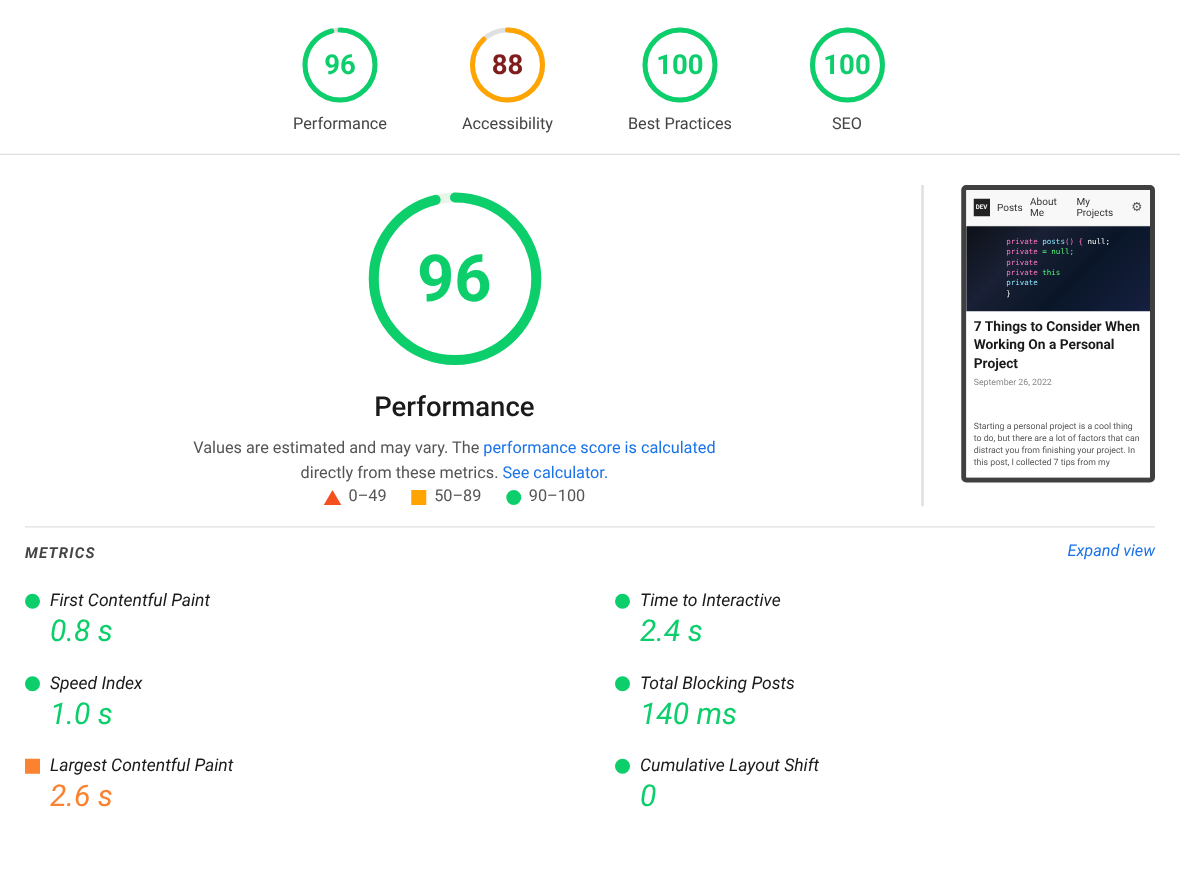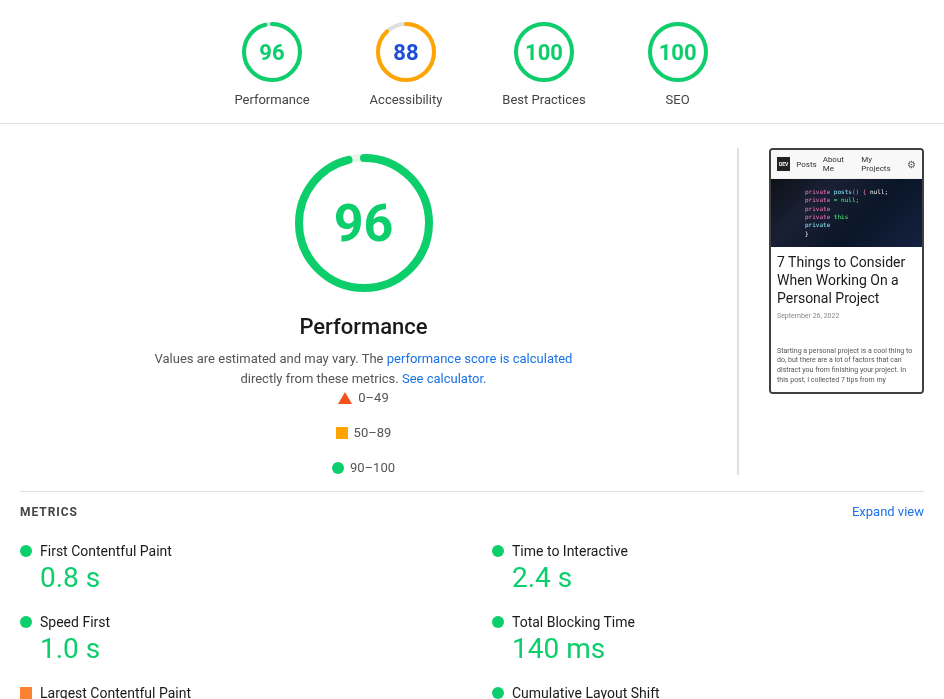--- a/index.html
+++ b/index.html
@@ -112,21 +112,20 @@
       color: #1a73e8;
       text-decoration: none;
     }
 
     .legend {
       display: flex;
       gap: 20px;
       align-items: center;
       font-size: 13px;
       color: #555;
-      flex-direction: column;
     }
     .legend-item {
       display: flex;
       align-items: center;
       gap: 6px;
     }
     .legend-dot {
       width: 12px;
       height: 12px;
       border-radius: 50%;
@@ -142,21 +141,21 @@
       width: 12px;
       height: 12px;
     }
 
     
     .right-panel {
       width: 155px;
       flex-shrink: 0;
     }
     .preview-card {
-      border: 2px solid #404040;
+      border: 4px solid #404040;
       border-radius: 4px;
       overflow: hidden;
       font-size: 10px;
     }
     .preview-nav {
       display: flex;
       align-items: center;
       gap: 6px;
       padding: 5px 6px;
       background: #f8f8f8;
@@ -198,22 +197,22 @@
       font-family: monospace;
       line-height: 1.4;
       padding: 4px;
       text-align: left;
     }
     .preview-content {
       padding: 6px;
       background: #fff;
     }
     .preview-post-title {
-      font-size: 14px;
-      font-weight: 400;
+      font-size: 11px;
+      font-weight: 700;
       color: #1a1a1a;
       line-height: 1.3;
       margin-bottom: 4px;
     }
     .preview-date {
       font-size: 7px;
       color: #888;
       margin-bottom: 4px;
     }
     .preview-body {
@@ -227,20 +226,21 @@
     .divider {
       width: 2px;
       background: #e0e0e0;
       margin: 0 10px;
       align-self: stretch;
     }
 
     
     .metrics-section {
       padding: 0 20px 24px;
+      font-style: italic;
     }
     .metrics-header {
       display: flex;
       justify-content: space-between;
       align-items: center;
       padding: 12px 0 12px;
       border-top: 1px solid #e0e0e0;
       margin-bottom: 12px;
     }
     .metrics-title {
@@ -281,21 +281,21 @@
       width: 12px;
       height: 12px;
       flex-shrink: 0;
       background: #fa8231;
     }
     .metric-name {
       font-size: 14px;
       color: #1a1a1a;
     }
     .metric-value {
-      font-size: 28px;
+      font-size: 24px;
       font-weight: 400;
       margin-left: 20px;
     }
     .metric-value-green { color: #0cce6b; }
     .metric-value-orange { color: #fa8231; }
   </style>
 </head>
 <body>
 
 <div class="scores-bar">
@@ -309,21 +309,21 @@
       <span class="val" style="color:#0cce6b">96</span>
     </div>
     <span class="score-label">Performance</span>
   </div>
     <div class="score-item">
     <div class="score-circle">
       <svg viewBox="0 0 64 64">
         <circle cx="32" cy="32" r="28" fill="none" stroke="#e0e0e0" stroke-width="4"></circle>
         <circle cx="32" cy="32" r="28" fill="none" stroke="#ffa400" stroke-width="4" stroke-dasharray="175.92918860102841" stroke-dashoffset="21.111502632123408" stroke-linecap="round"></circle>
       </svg>
-      <span class="val" style="color:#1d4ed8">88</span>
+      <span class="val" style="color:#7f1d1d">88</span>
     </div>
     <span class="score-label">Accessibility</span>
   </div>
     <div class="score-item">
     <div class="score-circle">
       <svg viewBox="0 0 64 64">
         <circle cx="32" cy="32" r="28" fill="none" stroke="#e0e0e0" stroke-width="4"></circle>
         <circle cx="32" cy="32" r="28" fill="none" stroke="#0cce6b" stroke-width="4" stroke-dasharray="175.92918860102841" stroke-dashoffset="0" stroke-linecap="round"></circle>
       </svg>
       <span class="val" style="color:#0cce6b">100</span>
@@ -417,28 +417,28 @@
       <div class="metric-item">
     <div class="metric-header-row">
       <div class="metric-dot" style="background:#0cce6b"></div>
       <span class="metric-name">Time to Interactive</span>
     </div>
     <div class="metric-value metric-value-green">2.4 s</div>
   </div>
       <div class="metric-item">
     <div class="metric-header-row">
       <div class="metric-dot" style="background:#0cce6b"></div>
-      <span class="metric-name">Speed First</span>
+      <span class="metric-name">Speed Index</span>
     </div>
     <div class="metric-value metric-value-green">1.0 s</div>
   </div>
       <div class="metric-item">
     <div class="metric-header-row">
       <div class="metric-dot" style="background:#0cce6b"></div>
-      <span class="metric-name">Total Blocking Time</span>
+      <span class="metric-name">Total Blocking Posts</span>
     </div>
     <div class="metric-value metric-value-green">140 ms</div>
   </div>
       <div class="metric-item">
     <div class="metric-header-row">
       <div class="metric-dot-orange"></div>
       <span class="metric-name">Largest Contentful Paint</span>
     </div>
     <div class="metric-value metric-value-orange">2.6 s</div>
   </div>

